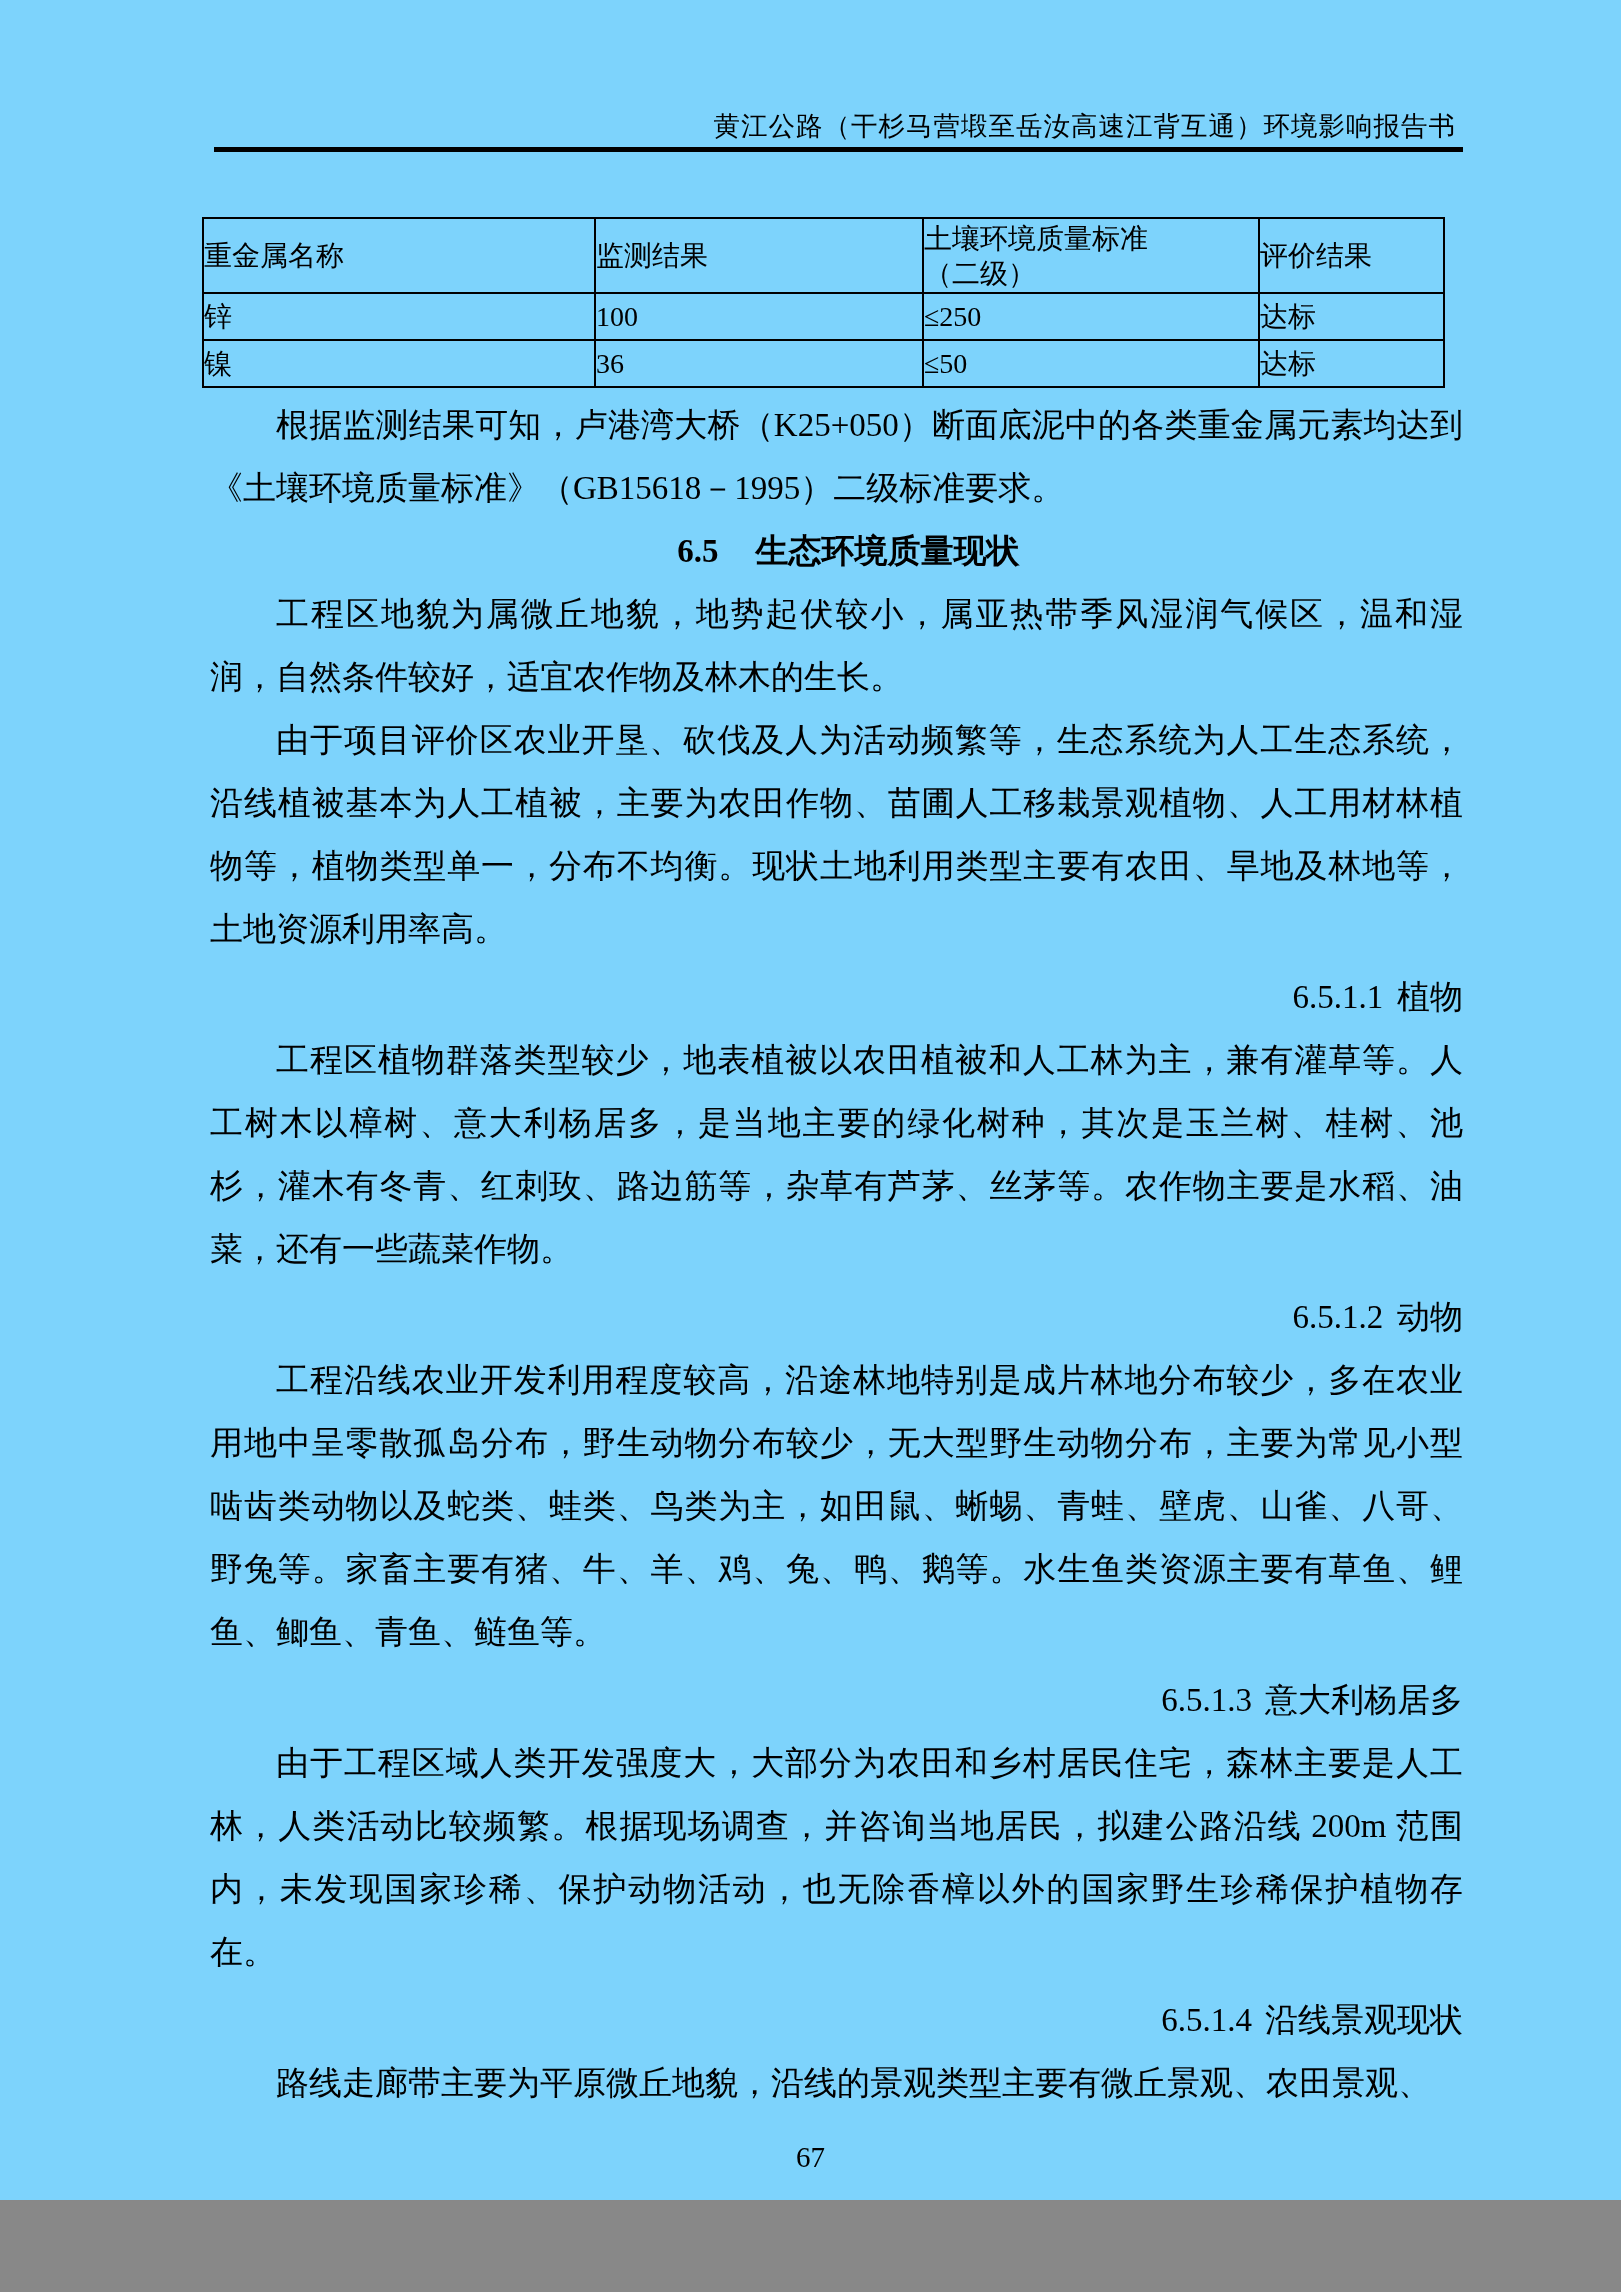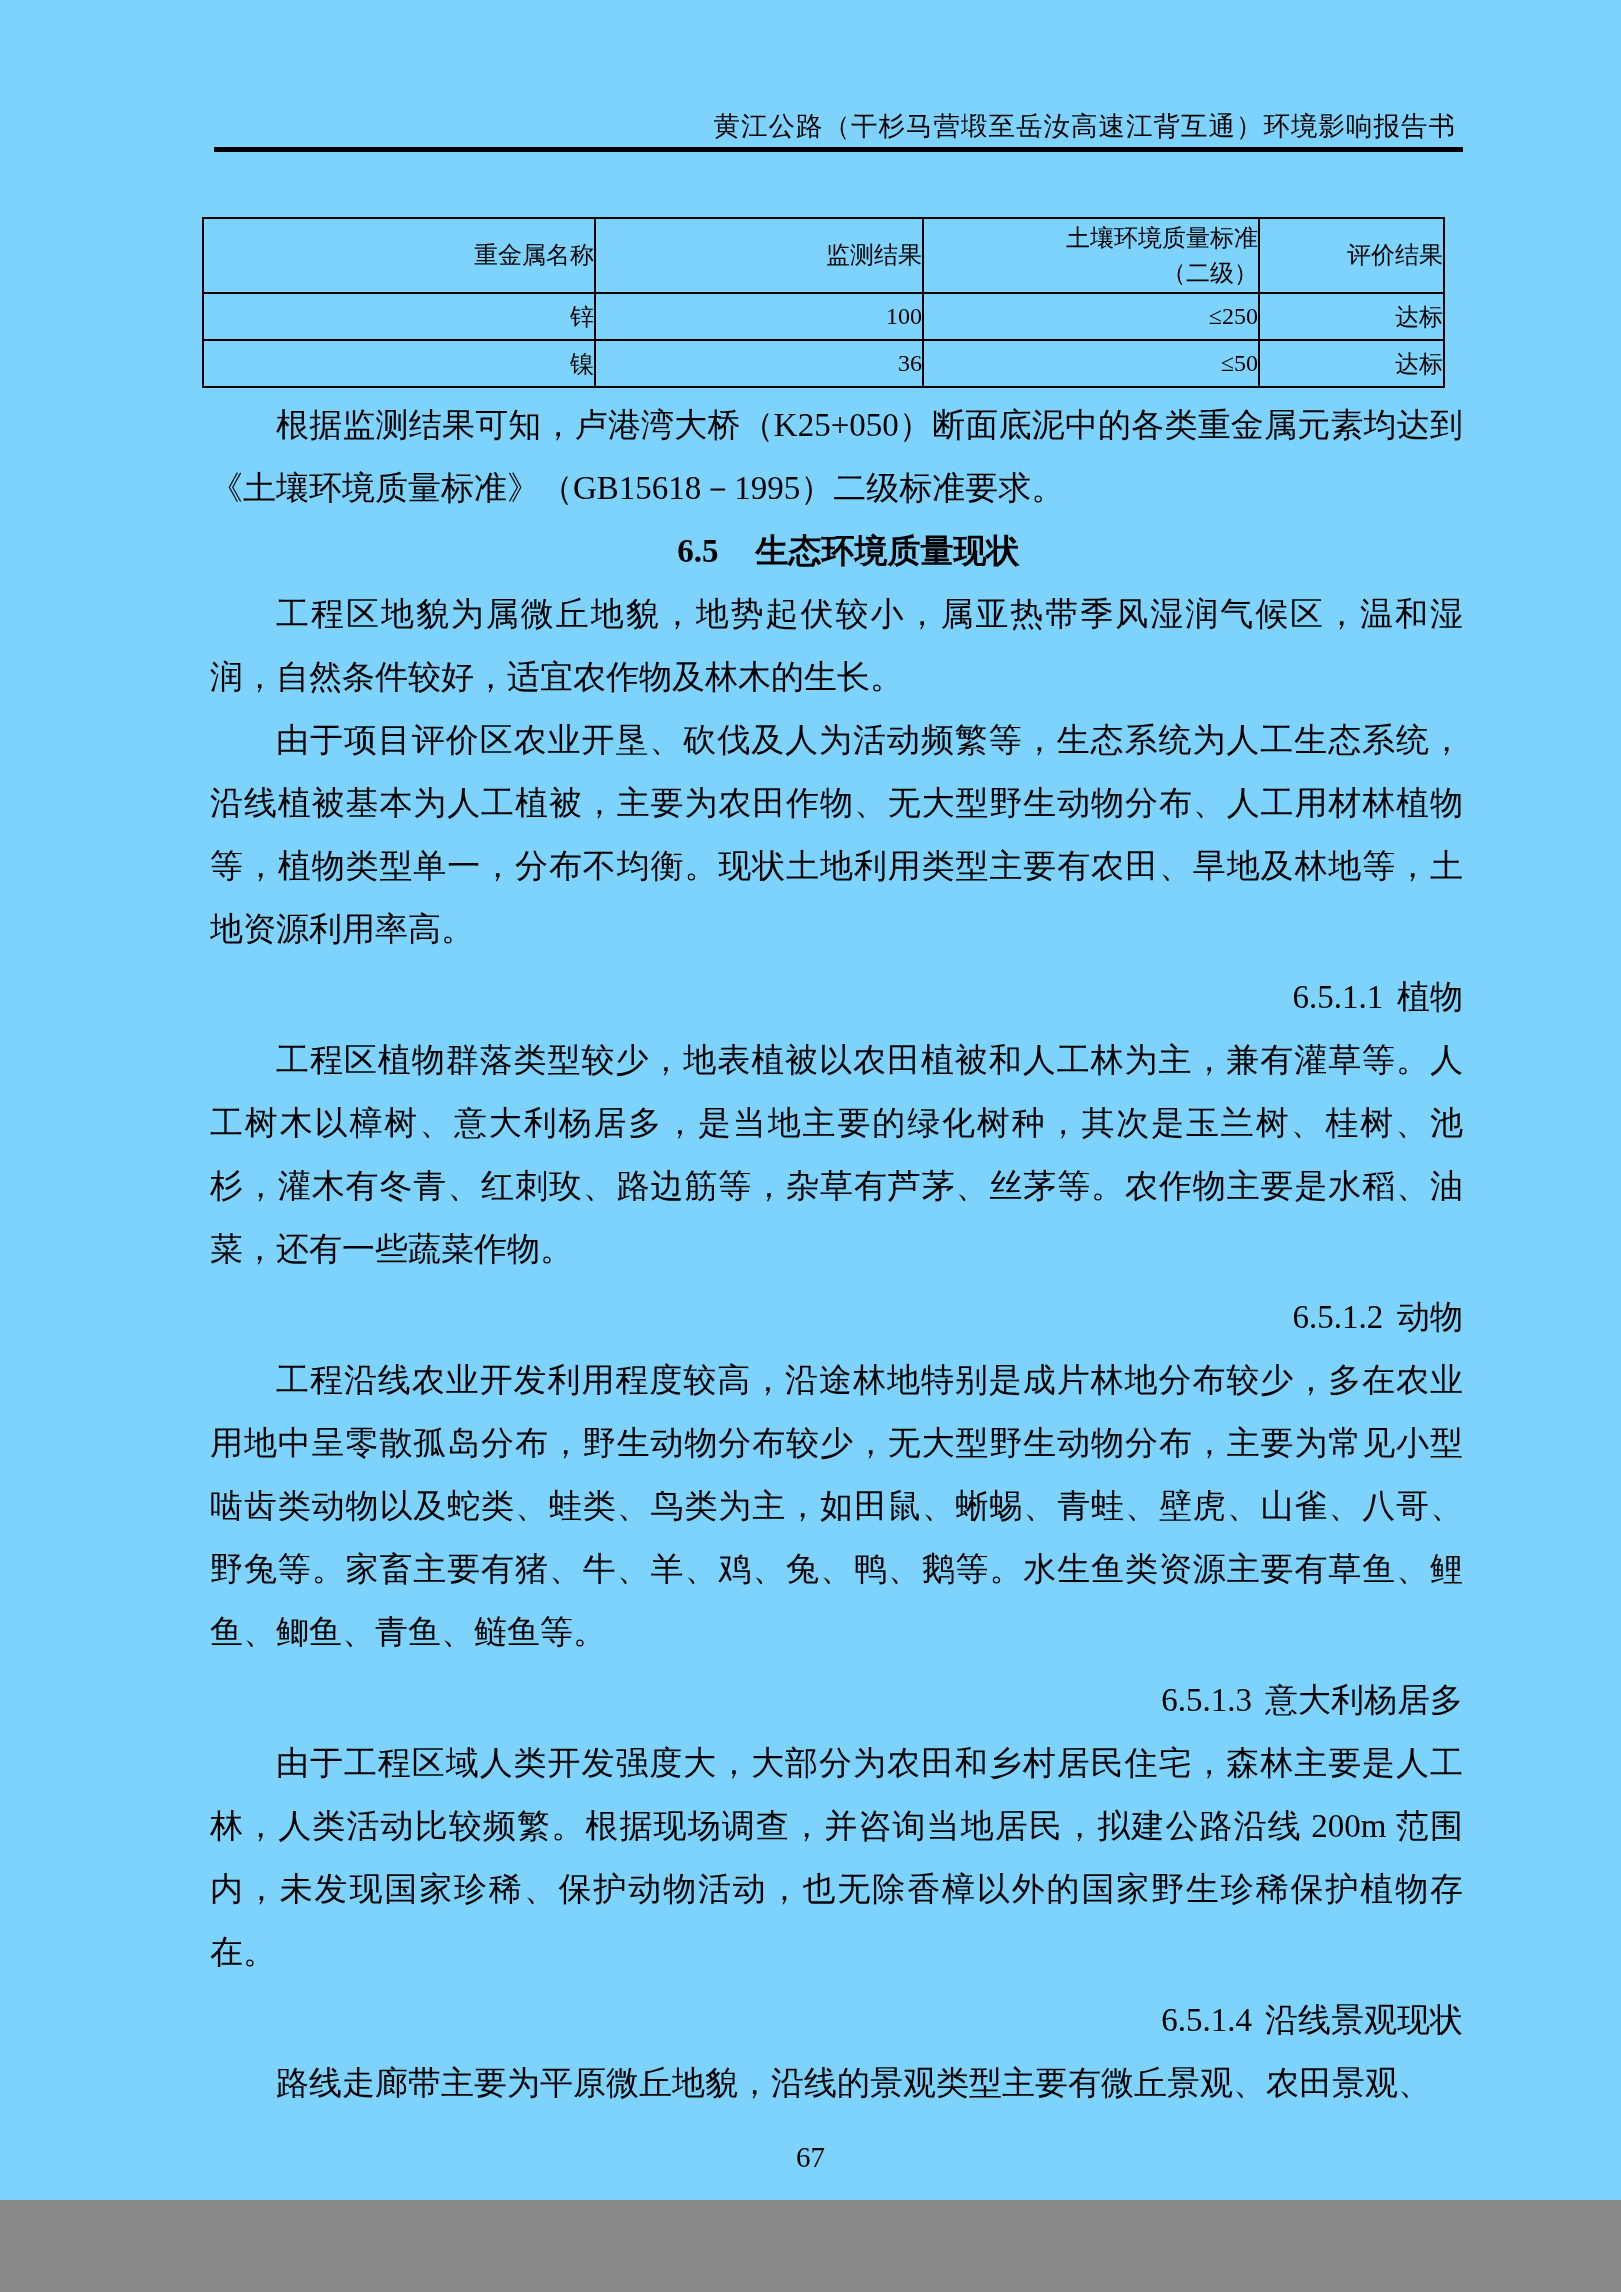--- a/index.html
+++ b/index.html
@@ -24,22 +24,22 @@
     left:214px; top:147px;
     width:1249px; height:4.9px;
     background:#000;
   }
   table.metals {
     position:absolute;
     left:202px; top:217px;
     width:1242px;
     border-collapse:collapse;
     table-layout:fixed;
-    font-size:24px;
-    text-align:right;
+    font-size:28px;
+    text-align:left;
   }
   table.metals th, table.metals td {
     border:2.9px solid #000;
     font-weight:normal;
     padding:0;
     vertical-align:middle;
   }
   table.metals th { height:73px; white-space:pre-line; line-height:35px; }
   table.metals td { height:45px; }
   .content {
@@ -109,21 +109,21 @@
       </tr>
     </tbody>
   </table>
 
   <div class="content">
     <p class="para">根据监测结果可知，卢港湾大桥（K25+050）断面底泥中的各类重金属元素均达到《土壤环境质量标准》（GB15618－1995）二级标准要求。</p>
 
     <h2 class="h2"><span class="h2num">6.5</span><span>生态环境质量现状</span></h2>
 
     <p class="para">工程区地貌为属微丘地貌，地势起伏较小，属亚热带季风湿润气候区，温和湿润，自然条件较好，适宜农作物及林木的生长。</p>
-    <p class="para">由于项目评价区农业开垦、砍伐及人为活动频繁等，生态系统为人工生态系统，沿线植被基本为人工植被，主要为农田作物、无大型野生动物分布、人工用材林植物等，植物类型单一，分布不均衡。现状土地利用类型主要有农田、旱地及林地等，土地资源利用率高。</p>
+    <p class="para">由于项目评价区农业开垦、砍伐及人为活动频繁等，生态系统为人工生态系统，沿线植被基本为人工植被，主要为农田作物、苗圃人工移栽景观植物、人工用材林植物等，植物类型单一，分布不均衡。现状土地利用类型主要有农田、旱地及林地等，土地资源利用率高。</p>
 
     <h3 class="h3"><span class="hnum">6.5.1.1</span><span>植物</span></h3>
 
     <p class="para">工程区植物群落类型较少，地表植被以农田植被和人工林为主，兼有灌草等。人工树木以樟树、意大利杨居多，是当地主要的绿化树种，其次是玉兰树、桂树、池杉，灌木有冬青、红刺玫、路边筋等，杂草有芦茅、丝茅等。农作物主要是水稻、油菜，还有一些蔬菜作物。</p>
 
     <h3 class="h3"><span class="hnum">6.5.1.2</span><span>动物</span></h3>
 
     <p class="para">工程沿线农业开发利用程度较高，沿途林地特别是成片林地分布较少，多在农业用地中呈零散孤岛分布，野生动物分布较少，无大型野生动物分布，主要为常见小型啮齿类动物以及蛇类、蛙类、鸟类为主，如田鼠、蜥蜴、青蛙、壁虎、山雀、八哥、野兔等。家畜主要有猪、牛、羊、鸡、兔、鸭、鹅等。水生鱼类资源主要有草鱼、鲤鱼、鲫鱼、青鱼、鲢鱼等。</p>
 
     <h3 class="h3"><span class="hnum-wide">6.5.1.3</span><span>意大利杨居多</span></h3>

